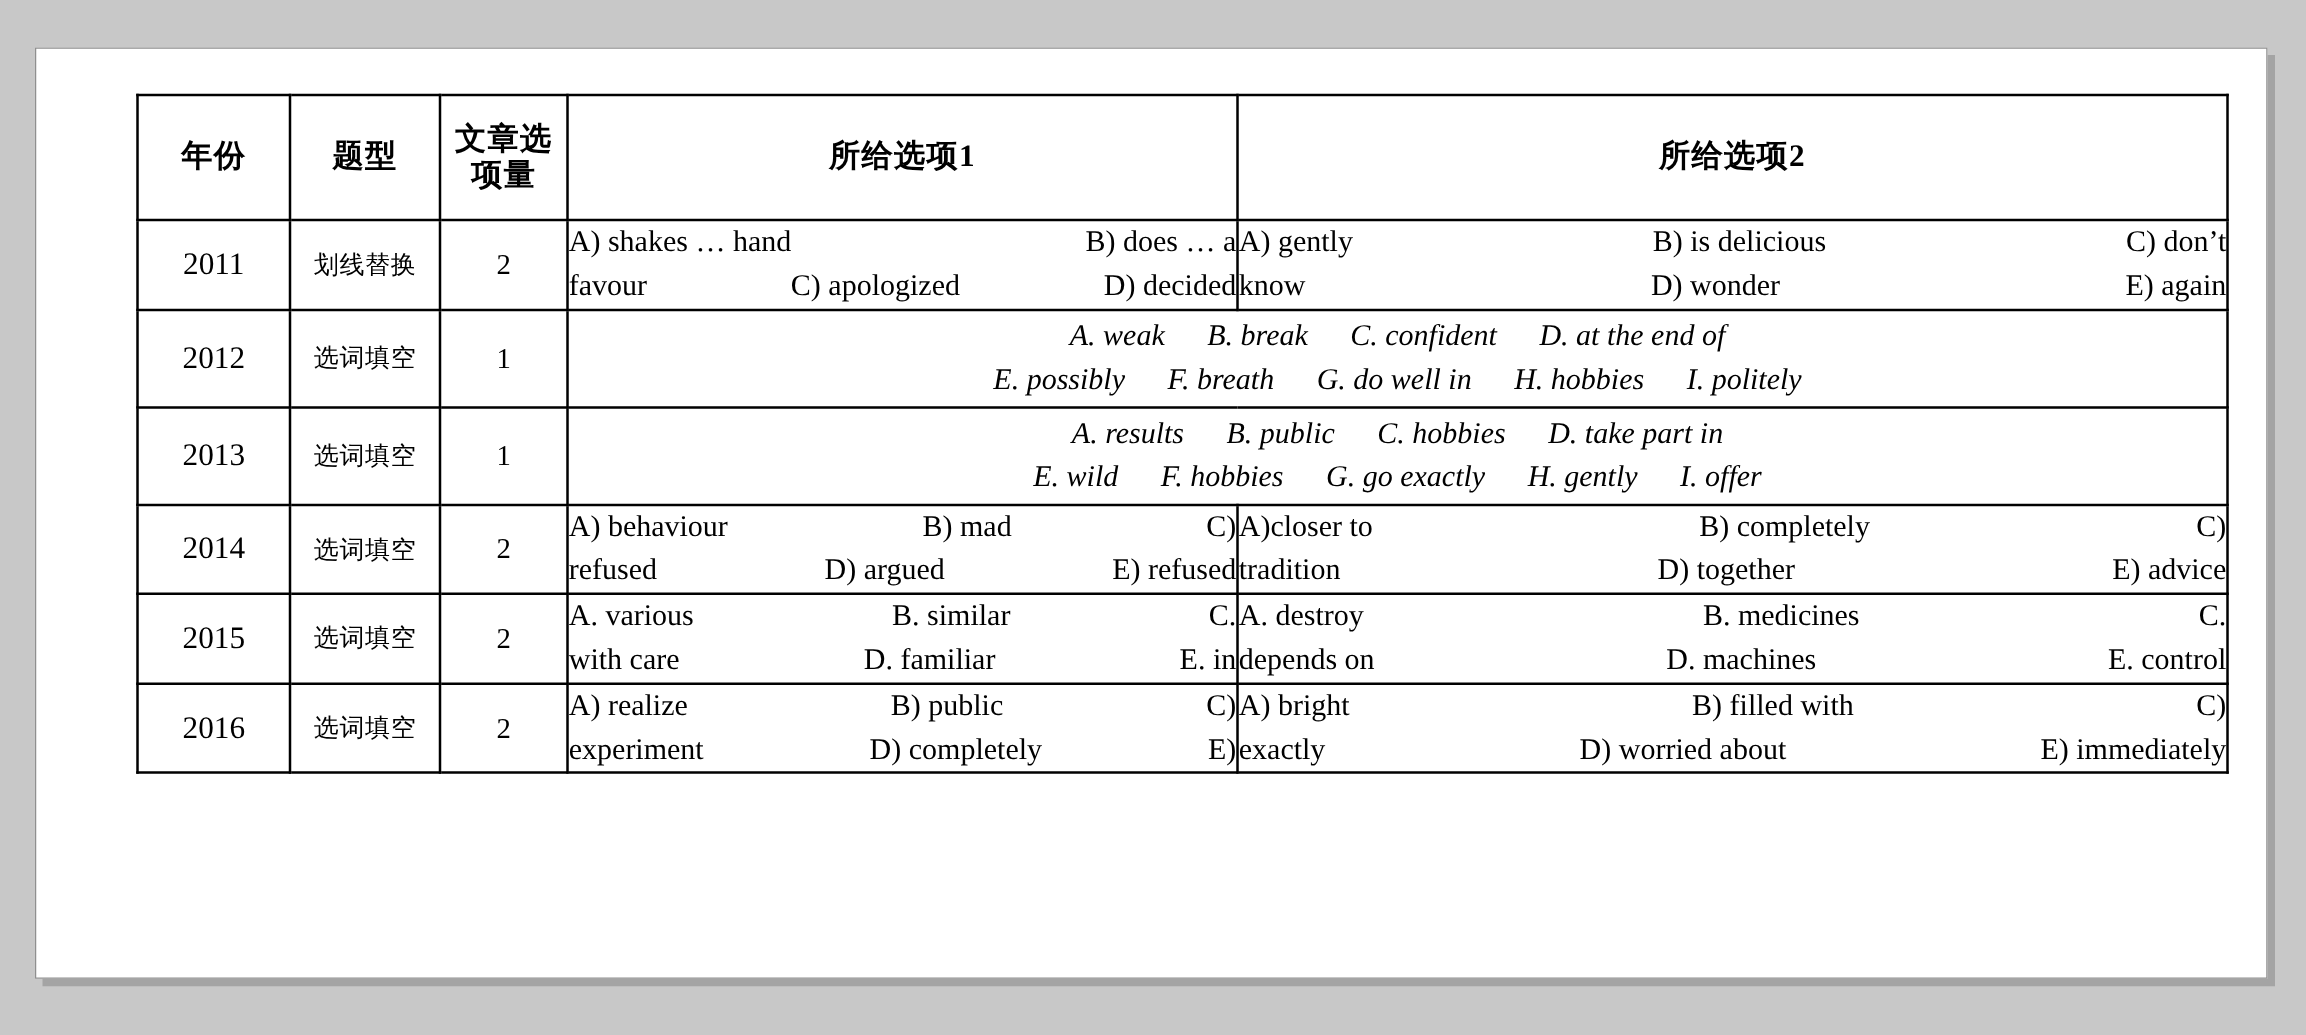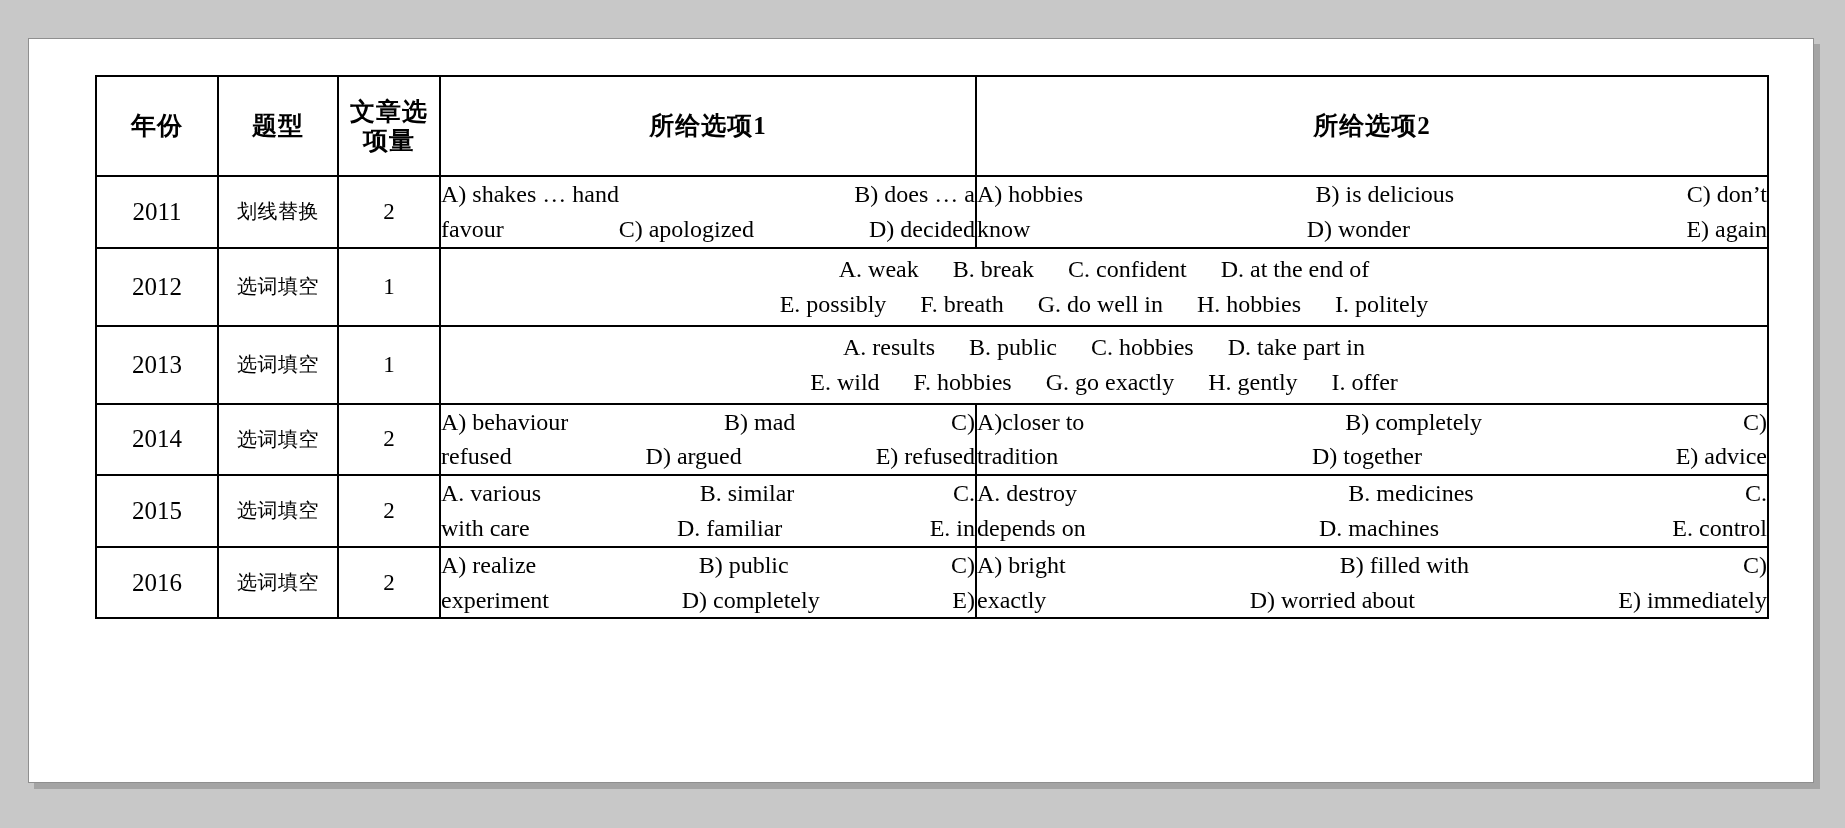--- a/index.html
+++ b/index.html
@@ -31,21 +31,21 @@
     left: 10px;
     top: 8px;
     right: 10px;
     bottom: 8px;
     background: #ffffff;
   }
 
   
   #options-table {
     position: absolute;
-    left: 56px;
+    left: 70px;
     top: 28px;
     width: 1672px;
     border-collapse: collapse;
     table-layout: fixed;
     background: #ffffff;
   }
   #options-table td,
   #options-table th {
     border: 2px solid #000000;
     padding: 0;
@@ -107,21 +107,21 @@
     justify-content: space-between;
     align-items: flex-end;
   }
   .opt-item { display: inline-block; }
 
   
   .opt-line.center-row {
     display: block;
     text-align: center;
   }
-  .opt-line.center-row .opt-item { margin: 0 17px; }
+  .opt-line.center-row .opt-item { margin: 0 17px; font-style: italic; }
 
   .row-tall td { height: 68px; }
   .row-mid  td { height: 76px; }
 </style>
 </head>
 <body>
 
 <div id="page-frame">
   <div id="sheet-inner">
 
@@ -156,21 +156,21 @@
                 <span class="opt-item">B) does … a</span>
               </div>
               <div class="opt-line spread">
                 <span class="opt-item">favour</span>
                 <span class="opt-item">C) apologized</span>
                 <span class="opt-item">D) decided</span>
               </div>
             </td>
             <td class="opt-cell">
               <div class="opt-line spread">
-                <span class="opt-item">A) hobbies</span>
+                <span class="opt-item">A) gently</span>
                 <span class="opt-item">B) is delicious</span>
                 <span class="opt-item">C) don’t</span>
               </div>
               <div class="opt-line spread">
                 <span class="opt-item">know</span>
                 <span class="opt-item">D) wonder</span>
                 <span class="opt-item">E) again</span>
               </div>
             </td>
           </tr>

